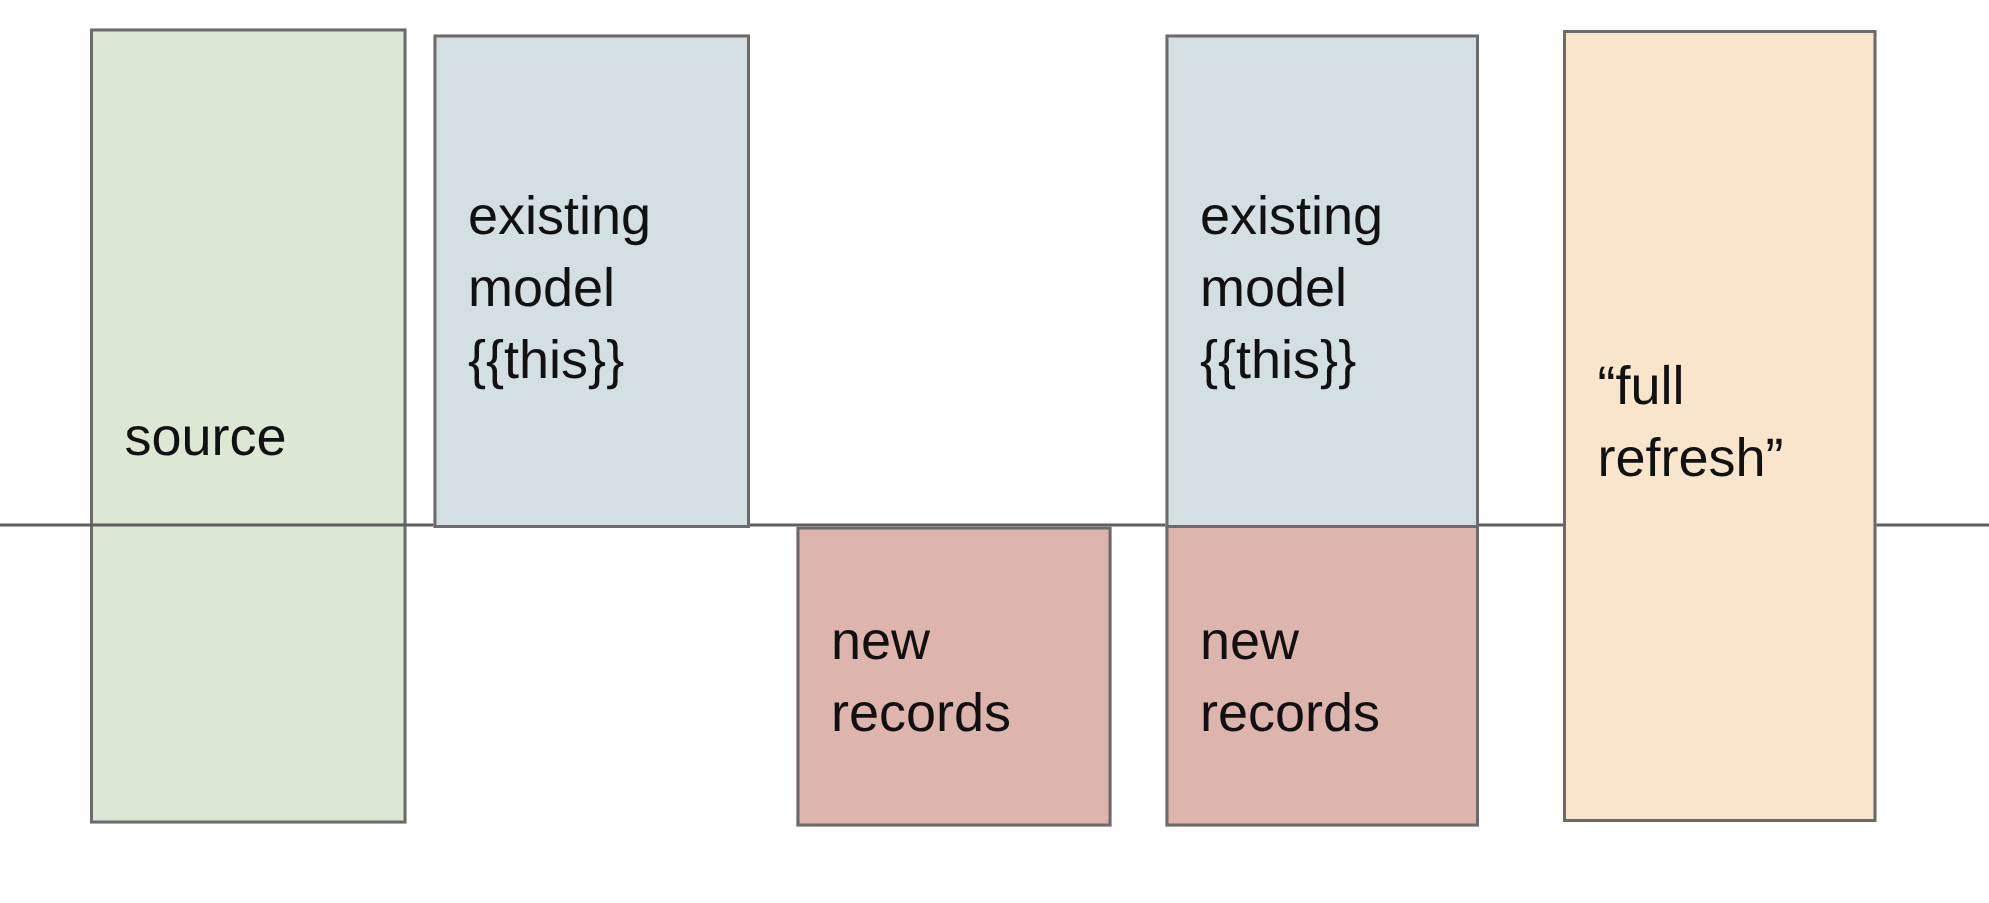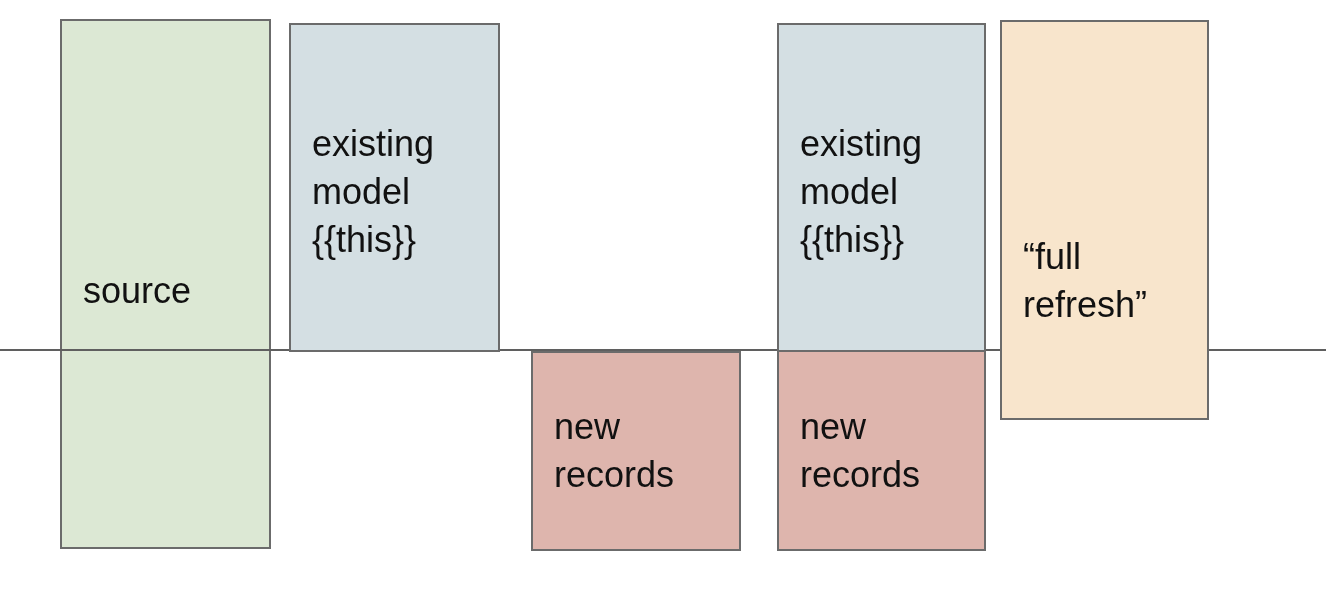--- a/index.html
+++ b/index.html
@@ -37,21 +37,21 @@
     line-height: 48px;
     white-space: pre-line;
     letter-spacing: 0px;
   }
   
   #box-source   { left: 36px;  top: 19px;  width: 211px; height: 530px; z-index: 1; }
   #box-model1   { left: 289px; top: 23px;  width: 211px; height: 329px; z-index: 3; }
   #box-new1     { left: 531px; top: 351px; width: 210px; height: 200px; z-index: 3; }
   #box-model2   { left: 777px; top: 23px;  width: 209px; height: 329px; z-index: 3; }
   #box-new2     { left: 777px; top: 350px; width: 209px; height: 201px; z-index: 3; }
-  #box-refresh  { left: 1000px; top: 20px; width: 209px; height: 400px; z-index: 3; padding-left: 10px; }
+  #box-refresh  { left: 1042px; top: 20px; width: 209px; height: 528px; z-index: 3; padding-left: 10px; }
 
   #box-source  .label { top: 246px; }
   #box-model1  .label { top: 95px; }
   #box-model2  .label { top: 95px; }
   #box-new1    .label { top: 50px; }
   #box-new2    .label { top: 51px; }
   #box-refresh .label { top: 211px; }
 </style>
 </head>
 <body>

